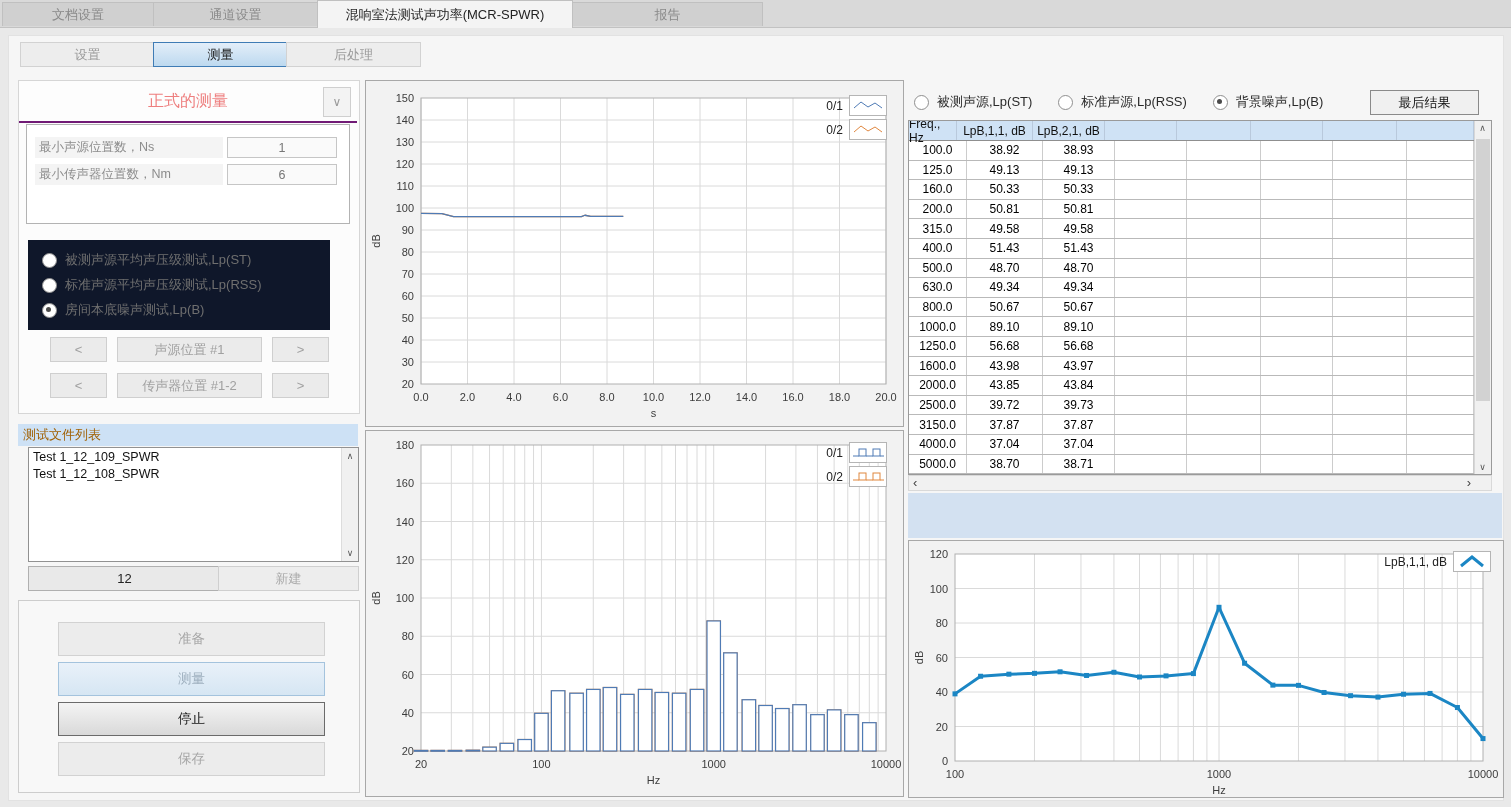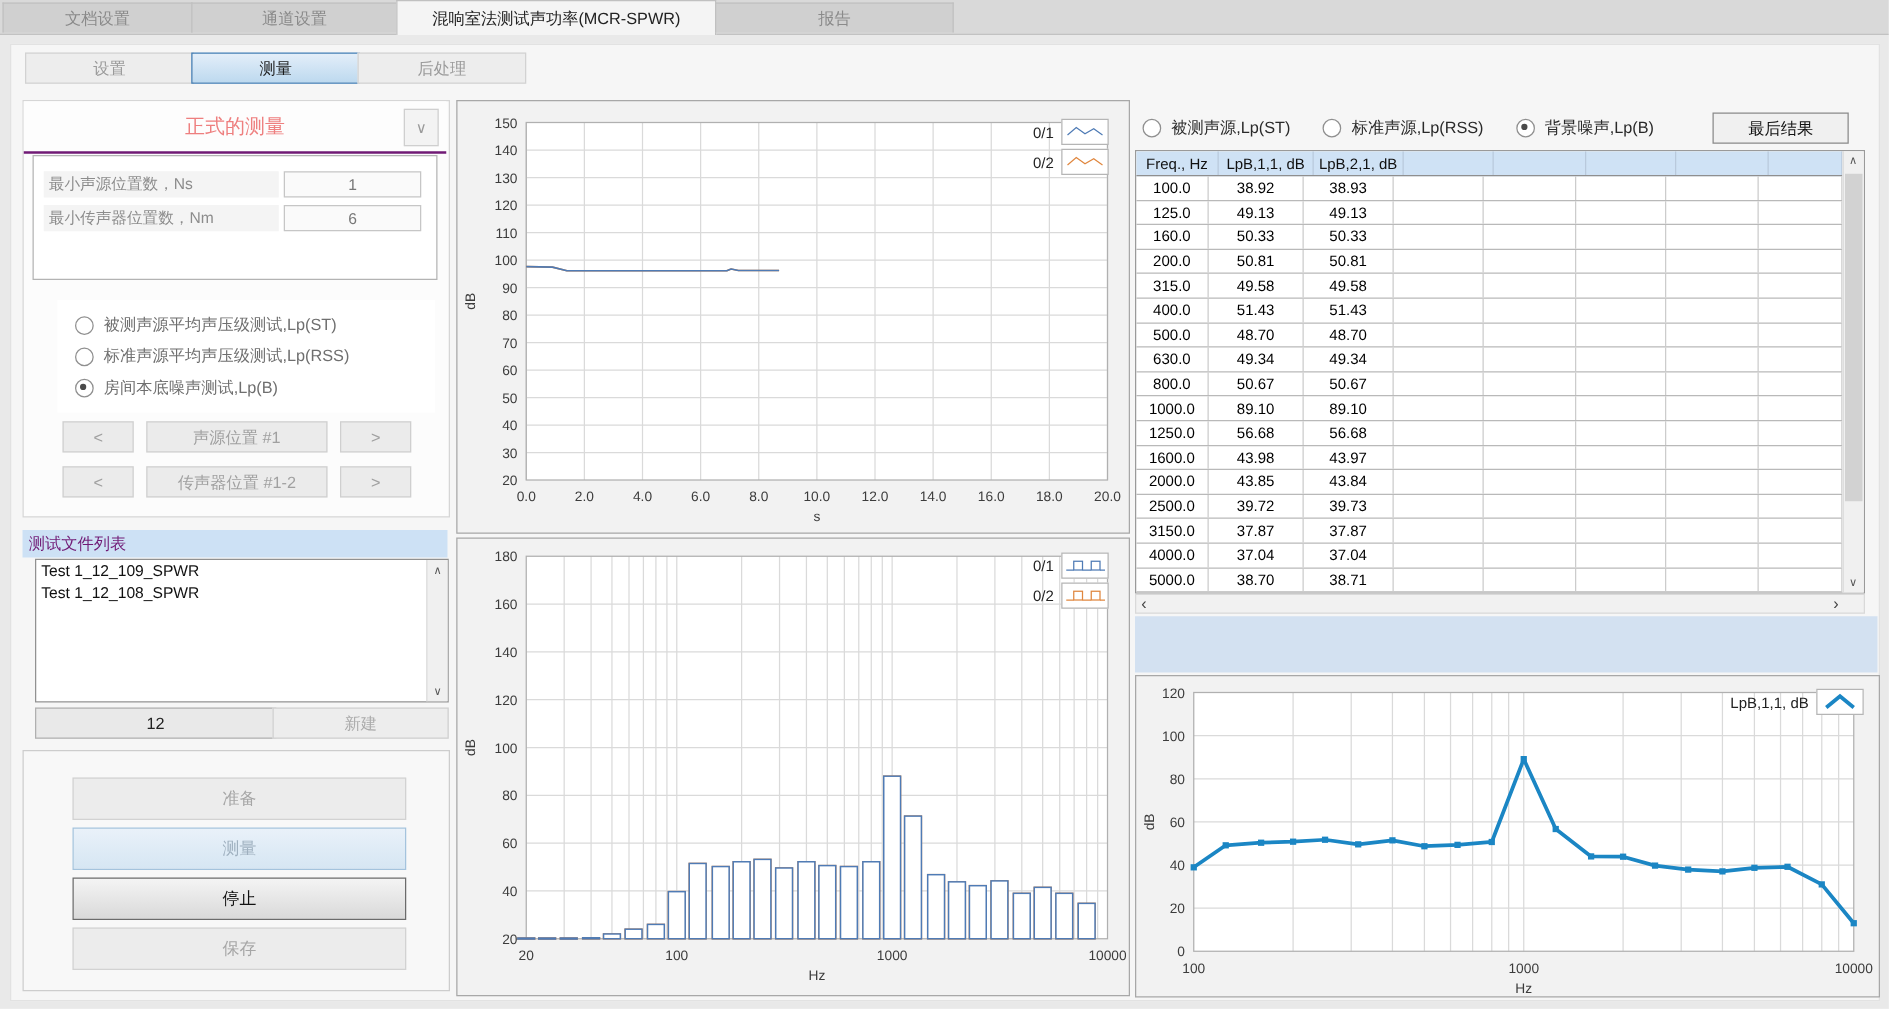--- a/index.html
+++ b/index.html
@@ -25,31 +25,31 @@
   .dropdown{left:19px;top:81px;width:338px;height:40px;background:#fdfdfd;border-bottom:2px solid #701a75;
             display:flex;align-items:center;justify-content:center;}
   .dropdown-text{color:#ee7f7f;font-size:16px;}
   .dropdown-arrow{position:absolute;right:6px;top:6px;width:26px;height:28px;border:1px solid #cfcfcf;background:#f3f3f3;
             display:flex;align-items:center;justify-content:center;color:#9a9a9a;font-size:12px;}
   .fieldbox{left:26px;top:124px;width:322px;height:98px;background:#ffffff;border:1px solid #b3b3b3;}
   .fieldrow{position:absolute;left:34px;width:306px;height:21px;display:flex;}
   .fieldlabel{width:184px;background:#f4f4f4;color:#8c8c8c;font-size:12.5px;line-height:21px;padding-left:4px;}
   .fieldinput{width:108px;margin-left:4px;height:19px;border:1px solid #c6c6c6;background:#fafafa;color:#777;
               text-align:center;font-size:12.5px;font-family:inherit;padding:0;}
-  .radiopanel{left:28px;top:240px;width:302px;height:90px;background:#ffffff;display:flex;flex-direction:column;
-              justify-content:center;gap:7px;padding-left:14px;box-sizing:border-box;margin-left:18px;}
+  .radiopanel{left:28px;top:240px;width:302px;height:90px;background:#0f172a;display:flex;flex-direction:column;
+              justify-content:center;gap:7px;padding-left:14px;box-sizing:border-box;}
   .radio-row{display:flex;align-items:center;gap:8px;cursor:default;}
   .radio{width:13px;height:13px;border:1px solid #8f8f8f;border-radius:50%;background:#fff;position:relative;flex:0 0 auto;}
   .radio.checked::after{content:'';position:absolute;left:3px;top:3px;width:5px;height:5px;border-radius:50%;background:#4a4a4a;}
   .radio-label{color:#6f6f6f;font-size:13px;}
   .radio-row.disabled .radio-label{color:#b5b5b5;}
   .radio-row.dark .radio-label{color:#2a2a2a;}
   .pbtn{position:absolute;height:23px;background:#ebebeb;border:1px solid #cfcfcf;color:#a0a0a0;
         display:flex;align-items:center;justify-content:center;font-size:13px;}
-  .flhead{left:18px;top:424px;width:340px;height:22px;background:#cde1f5;color:#701a75;font-size:13px;
+  .flhead{left:18px;top:424px;width:340px;height:22px;background:#cde1f5;color:#a16207;font-size:13px;
           line-height:22px;padding-left:5px;box-sizing:border-box;}
   .listbox{left:28px;top:447px;width:329px;height:113px;background:#fff;border:1px solid #919191;}
   .list-items{position:absolute;left:0;top:1px;right:16px;}
   .list-item{height:17px;line-height:17px;font-size:12.5px;color:#111;padding-left:4px;white-space:nowrap;overflow:hidden;}
   .list-item.selected{background:var(--green);}
   .fsuffix{margin-left:26px;}
   .vsb{position:absolute;top:0;right:0;width:16px;bottom:0;background:#f0f0f0;border-left:1px solid #dcdcdc;}
   .vsb .up,.vsb .dn{position:absolute;left:0;width:16px;height:14px;text-align:center;font-size:9px;color:#555;line-height:14px;}
   .vsb .up{top:1px;} .vsb .dn{bottom:1px;}
   .btn12{left:28px;top:566px;width:191px;height:23px;background:#e9e9e9;border:1px solid #b0b0b0;color:#222;
@@ -438,21 +438,21 @@
       <span class="radio-label">背景噪声,Lp(B)</span>
     </div>
   </div>
 <div class="abs rbtn">
     <span>最后结果</span>
   </div>
 
 <div class="abs rtable">
   <div class="rtable-main">
     <div class="theadrow">
-        <div class="th" style="width: 66px;">Freq., Hz</div>
+        <div class="th" style="width: 48px;">Freq., Hz</div>
         <div class="th" style="width: 76px;">LpB,1,1, dB</div>
         <div class="th" style="width: 72px;">LpB,2,1, dB</div>
         <div class="th" style="width: 72px;"></div>
         <div class="th" style="width: 74px;"></div>
         <div class="th" style="width: 72px;"></div>
         <div class="th" style="width: 74px;"></div>
         <div class="th" style="flex: 1 1 0%;"></div>
       </div>
     <div class="rtable-body">
         <div class="tr">

